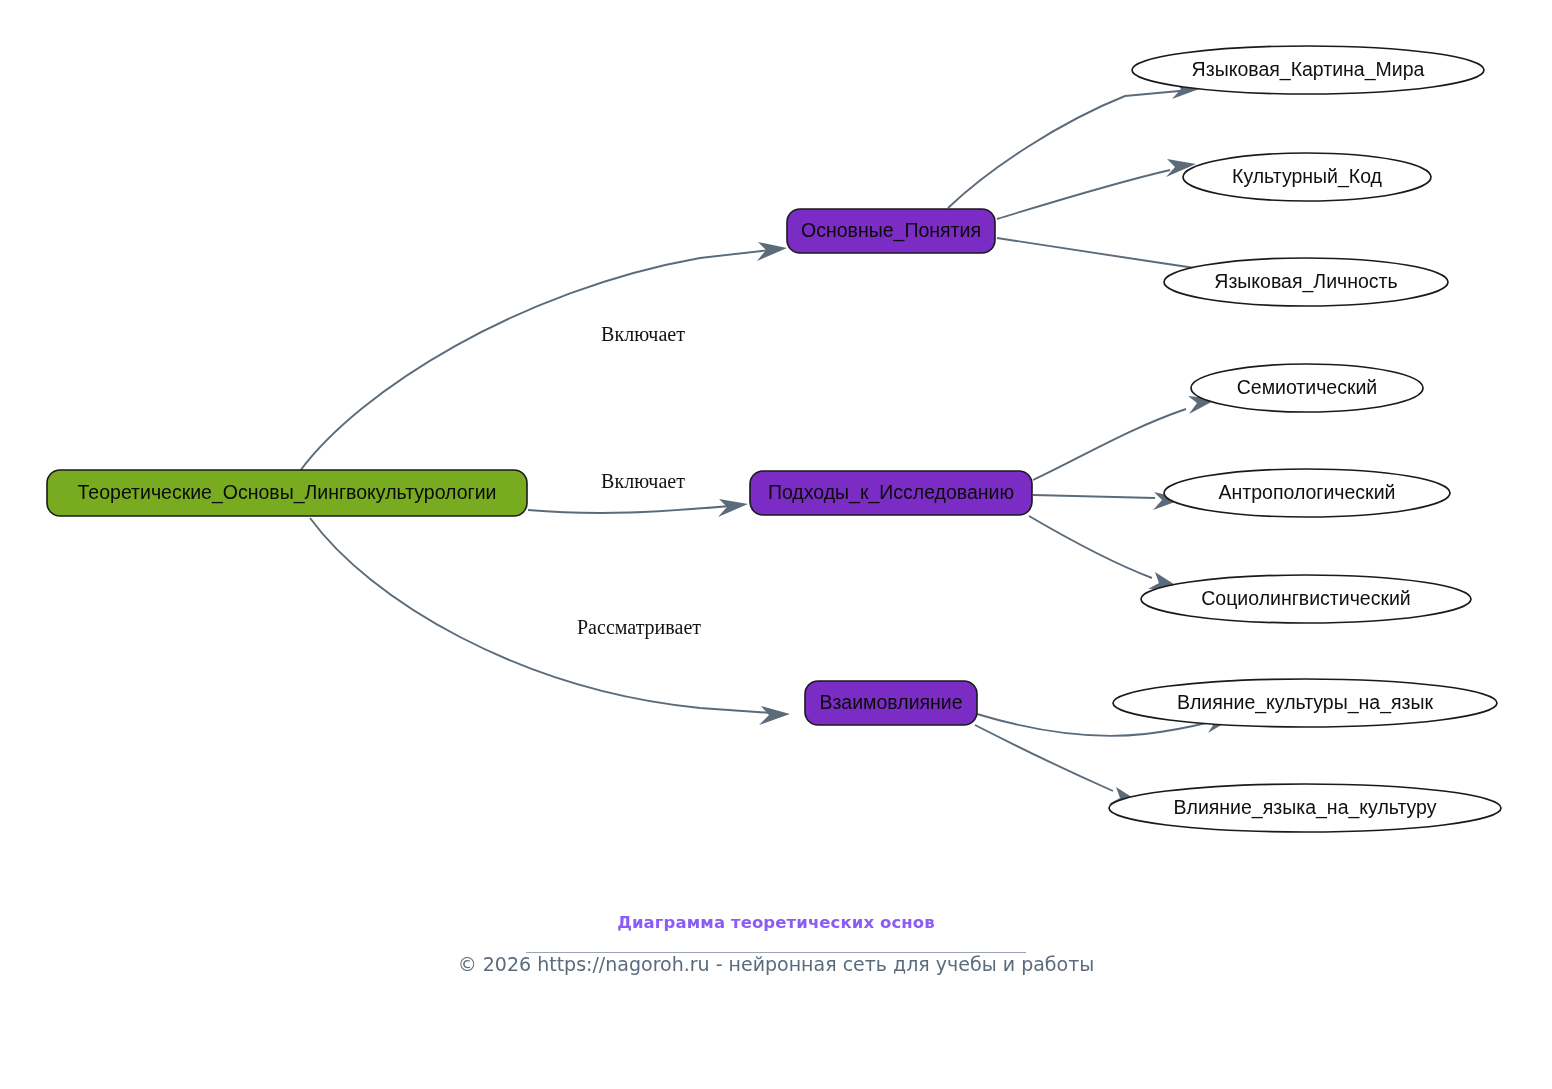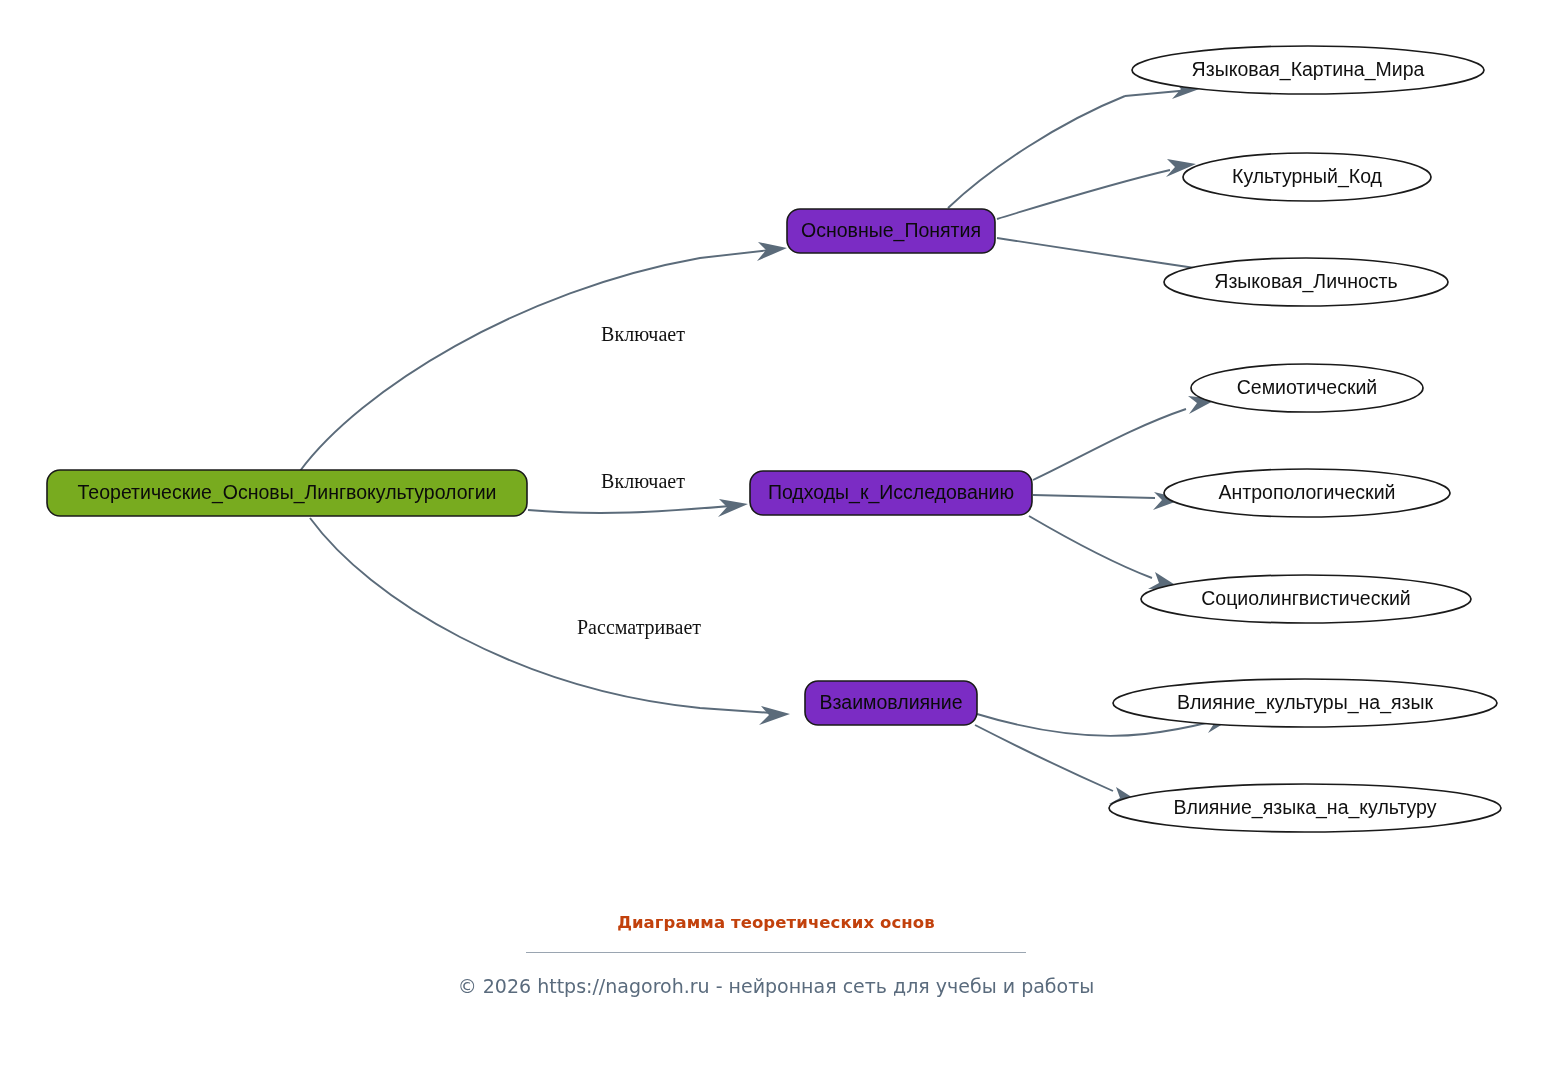--- a/index.html
+++ b/index.html
@@ -72,32 +72,31 @@
     left: 0;
     top: 912px;
     width: 1552px;
     text-align: center;
     pointer-events: none;
   }
   .footer-title {
     font-family: "DejaVu Sans", sans-serif;
     font-size: 16.5px;
     font-weight: bold;
-    color: #c2410c;
+    color: #8b5cf6;
     line-height: 1.35;
     letter-spacing: 0.1px;
   }
   .footer-sep {
     width: 500px;
     height: 0;
     border-top: 1.3px solid #9aa5b1;
     margin: 18px auto 0 auto;
   }
   .footer-credit {
-    margin-top: 22px;
     font-family: "DejaVu Sans", sans-serif;
     font-size: 19px;
     color: #5a6b7d;
   }
 </style>
 </head>
 <body>
 
 <div id="canvas">
 

